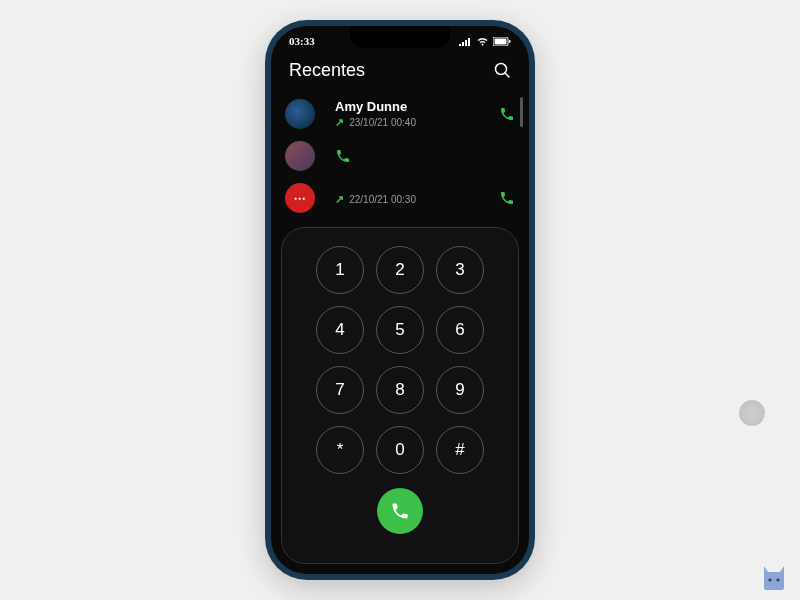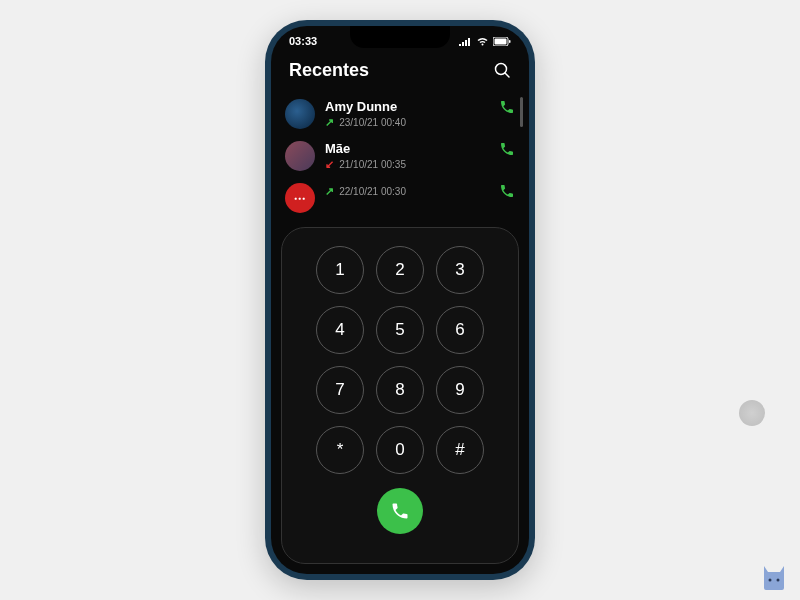--- a/index.html
+++ b/index.html
@@ -44,46 +44,48 @@
     }
     .status-bar {
       display: flex;
       justify-content: space-between;
       align-items: center;
       padding: 6px 18px 2px;
       color: #fff;
       font-size: 11px;
       font-weight: 600;
       height: 26px;
+      font-family: Liberation Serif, serif;
     }
     .status-icons { display: flex; gap: 4px; align-items: center; }
     .header {
       display: flex;
       justify-content: space-between;
       align-items: center;
       padding: 8px 18px 12px;
       color: #fff;
     }
-    .header-title { font-size: 18px; font-weight: 700; }
+    .header-title { font-size: 18px; font-weight: 400; }
     .recents {
       padding: 0 14px;
       position: relative;
     }
     .scroll-ind {
       position: absolute;
       right: 6px;
       top: 4px;
       width: 3px;
       height: 30px;
       background: #555;
       border-radius: 2px;
     }
     .call-row {
       display: flex;
-      gap: 10px;
+      align-items: center;
+      gap: 20px;
       padding: 6px 0;
     }
     .avatar {
       width: 30px;
       height: 30px;
       border-radius: 50%;
       flex-shrink: 0;
     }
     .avatar-1 { background: radial-gradient(circle at 40% 40%, #2b5f8f, #0a2540); }
     .avatar-2 { background: linear-gradient(135deg, #8a4a5a, #4a3a5a); }
@@ -199,27 +201,20 @@
             <span class="call-time">23/10/21  00:40</span>
           </div>
         </div>
         <svg class="row-call-btn" width="16" height="16" viewBox="0 0 24 24">
             <path fill="#3cc04a" d="M6.6 10.8c1.4 2.8 3.8 5.1 6.6 6.6l2.2-2.2c.3-.3.7-.4 1-.2 1.1.4 2.4.6 3.6.6.6 0 1 .4 1 1V20c0 .6-.4 1-1 1C10.6 21 3 13.4 3 4c0-.6.4-1 1-1h3.5c.6 0 1 .4 1 1 0 1.2.2 2.5.6 3.6.1.3 0 .8-.2 1l-2.3 2.2z"></path>
           </svg>
       </div>
 
       <div class="call-row">
         <div class="avatar avatar-2"></div>
-        <div class="call-info">
-          <div class="call-name">Mãe</div>
-          <div class="call-meta">
-            <span class="call-arrow arrow-missed">↙</span>
-            <span class="call-time">21/10/21  00:35</span>
-          </div>
-        </div>
         <svg class="row-call-btn" width="16" height="16" viewBox="0 0 24 24">
             <path fill="#3cc04a" d="M6.6 10.8c1.4 2.8 3.8 5.1 6.6 6.6l2.2-2.2c.3-.3.7-.4 1-.2 1.1.4 2.4.6 3.6.6.6 0 1 .4 1 1V20c0 .6-.4 1-1 1C10.6 21 3 13.4 3 4c0-.6.4-1 1-1h3.5c.6 0 1 .4 1 1 0 1.2.2 2.5.6 3.6.1.3 0 .8-.2 1l-2.3 2.2z"></path>
           </svg>
       </div>
 
       <div class="call-row">
         <div class="avatar avatar-3"></div>
         <div class="call-info">
           <div class="call-meta">
             <span class="call-arrow arrow-out">↗</span>

